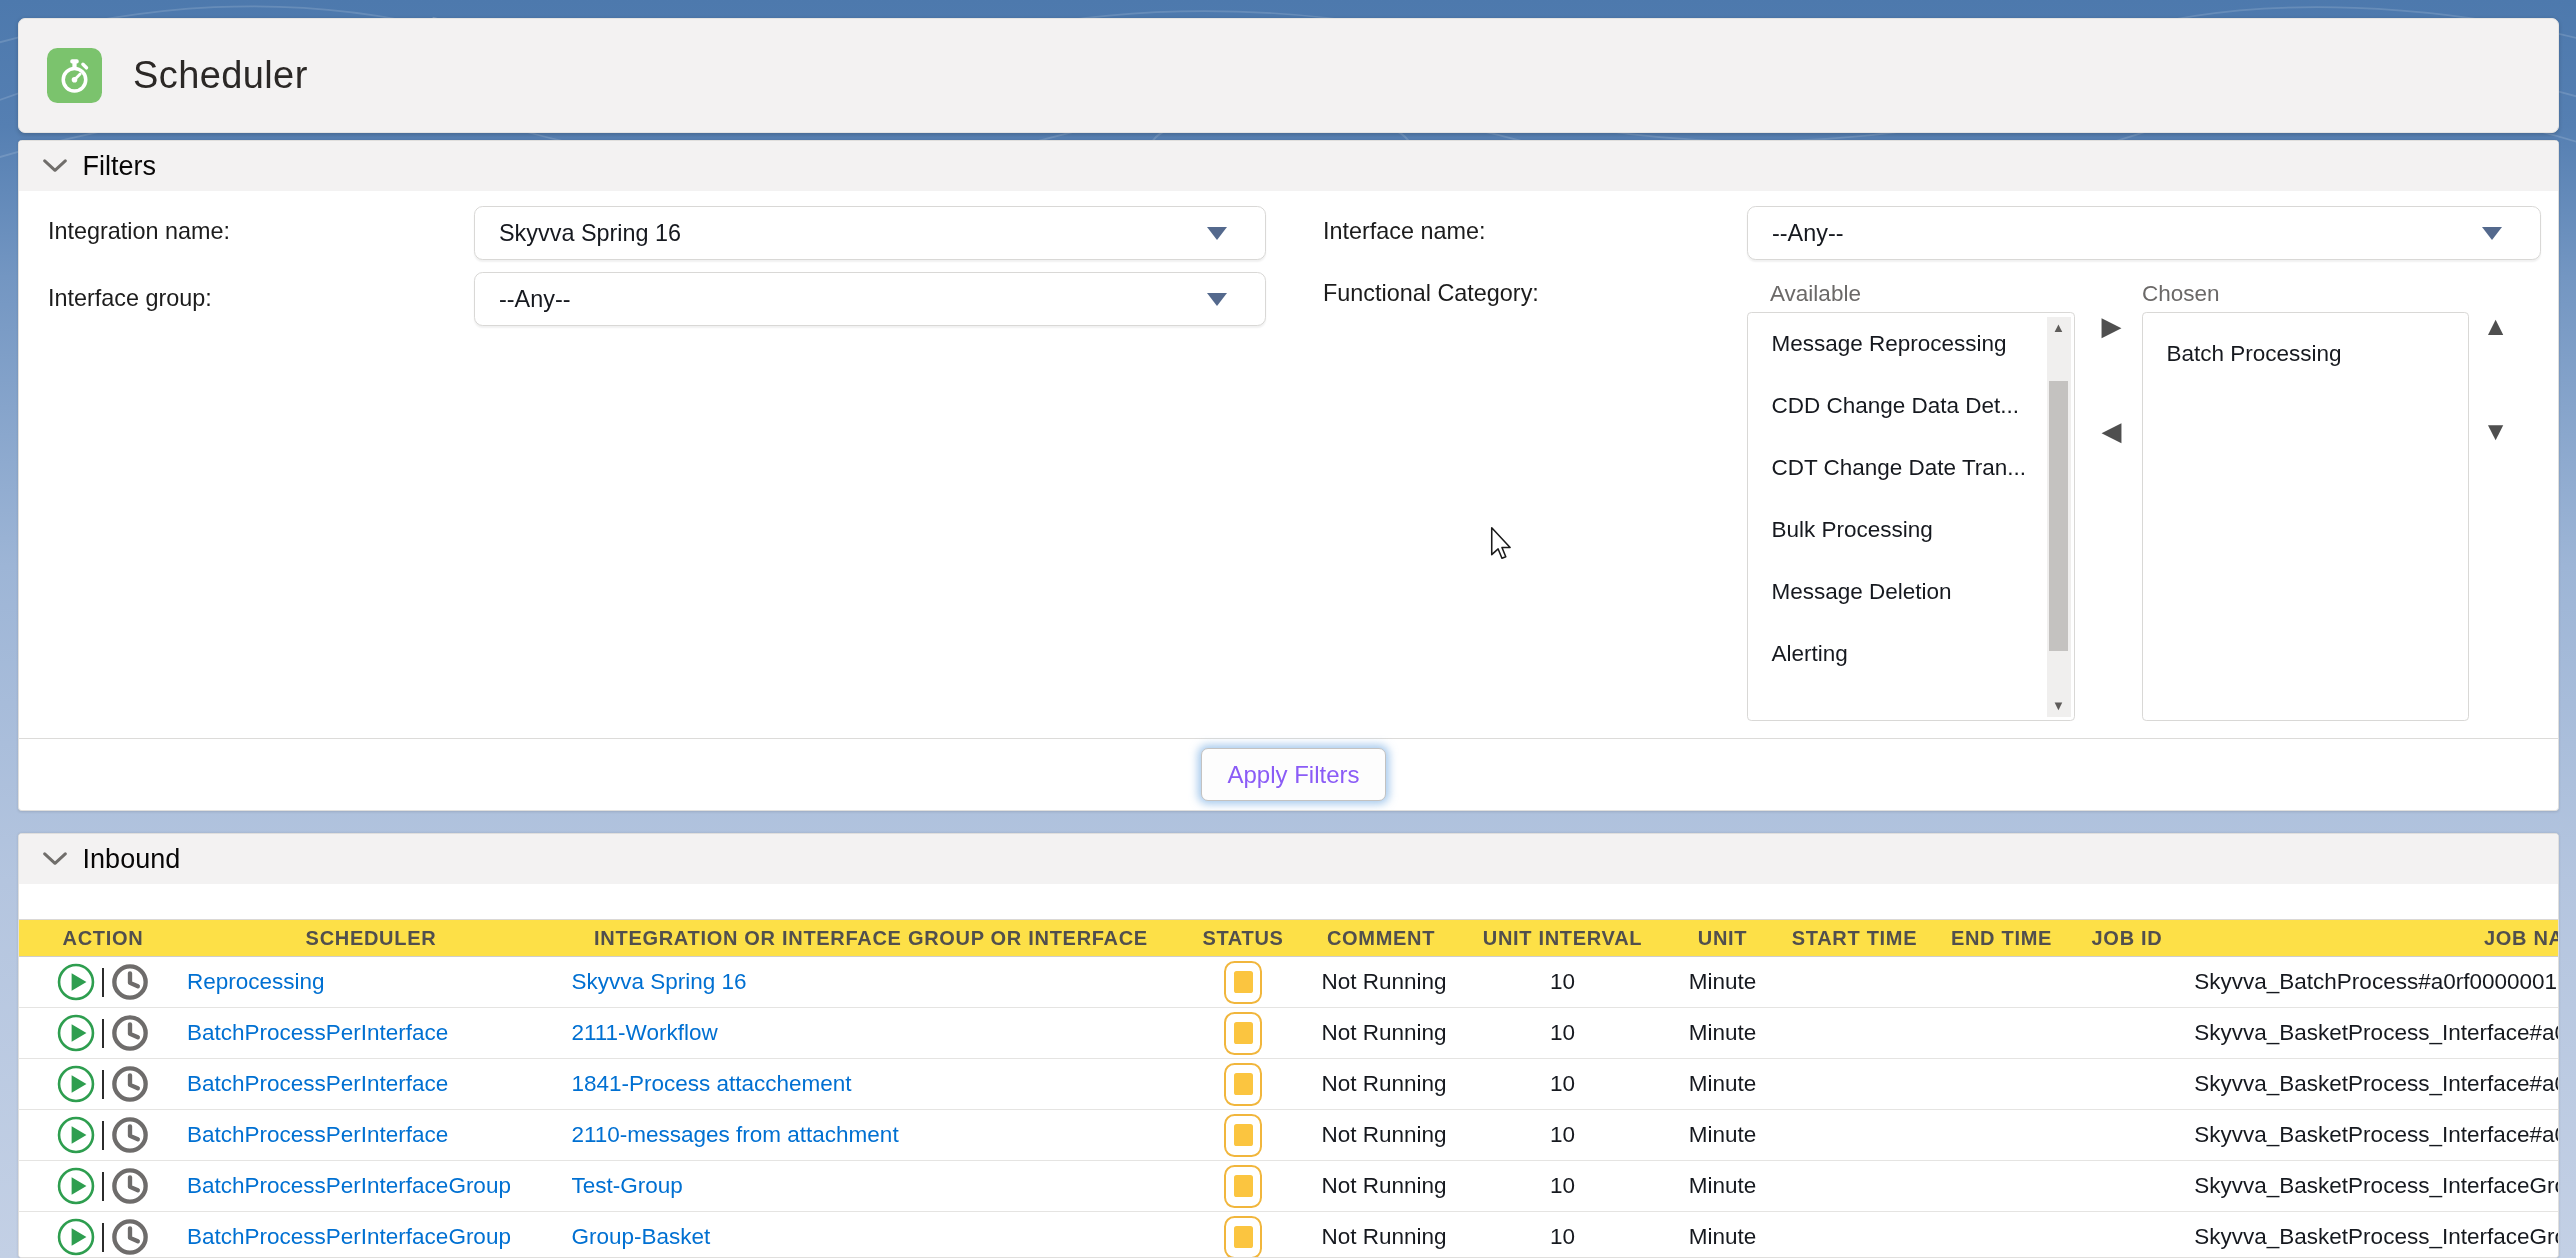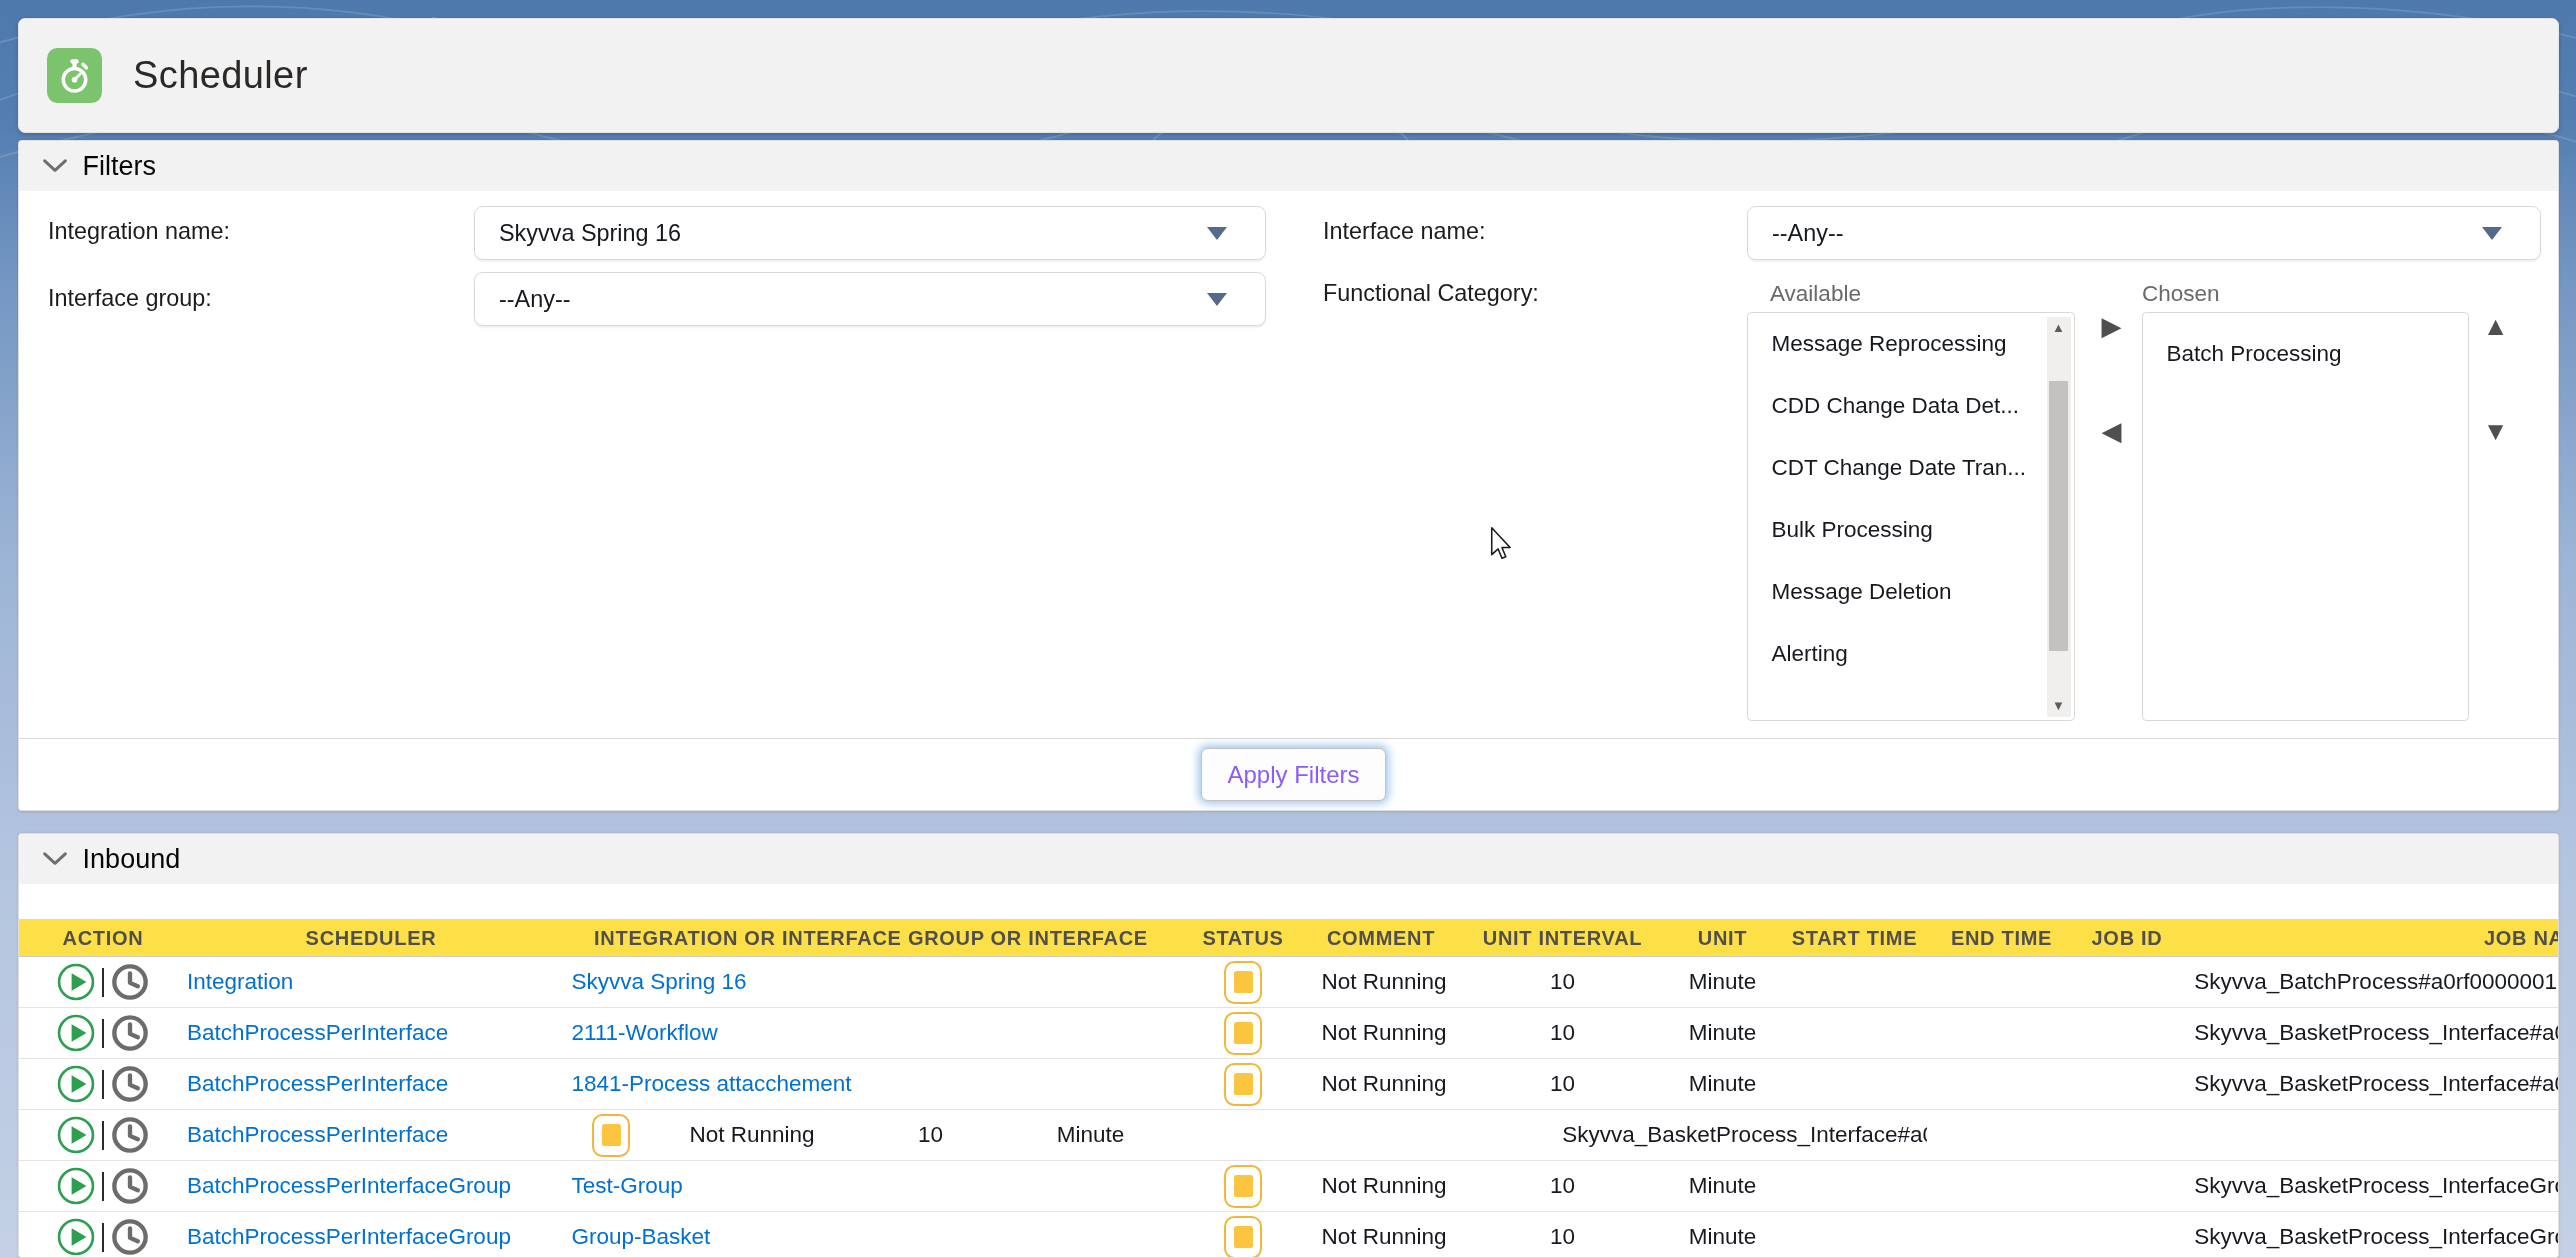--- a/index.html
+++ b/index.html
@@ -207,21 +207,21 @@
               </span>
               <span class="sep"></span>
               <span class="icon-btn">
                 <svg width="40" height="40" viewBox="0 0 46 46">
                   <circle cx="23" cy="23" r="18" fill="none" stroke="#6e6c6b" stroke-width="5"></circle>
                   <path d="M23,13 L23,24 L32,28" fill="none" stroke="#6e6c6b" stroke-width="5" stroke-linecap="round" stroke-linejoin="round"></path>
                 </svg>
               </span>
             </div>
             <div class="td col-scheduler">
-              <a class="lnk">Integration</a>
+              <a class="lnk">Reprocessing</a>
             </div>
             <div class="td col-integration">
               <a class="lnk">Skyvva Spring 16</a>
             </div>
             <div class="td col-status">
               <span class="status-ic">
                 <i></i>
               </span>
             </div>
             <div class="td col-comment">Not Running</div>
@@ -316,20 +316,23 @@
               <span class="sep"></span>
               <span class="icon-btn">
                 <svg width="40" height="40" viewBox="0 0 46 46">
                   <circle cx="23" cy="23" r="18" fill="none" stroke="#6e6c6b" stroke-width="5"></circle>
                   <path d="M23,13 L23,24 L32,28" fill="none" stroke="#6e6c6b" stroke-width="5" stroke-linecap="round" stroke-linejoin="round"></path>
                 </svg>
               </span>
             </div>
             <div class="td col-scheduler">
               <a class="lnk">BatchProcessPerInterface</a>
+            </div>
+            <div class="td col-integration">
+              <a class="lnk">2110-messages from attachment</a>
             </div>
             <div class="td col-status">
               <span class="status-ic">
                 <i></i>
               </span>
             </div>
             <div class="td col-comment">Not Running</div>
             <div class="td col-interval">10</div>
             <div class="td col-unit">Minute</div>
             <div class="td col-start"></div>

